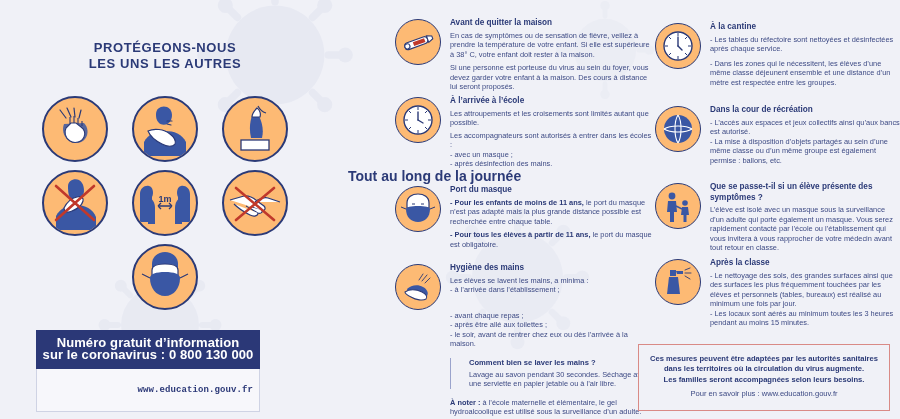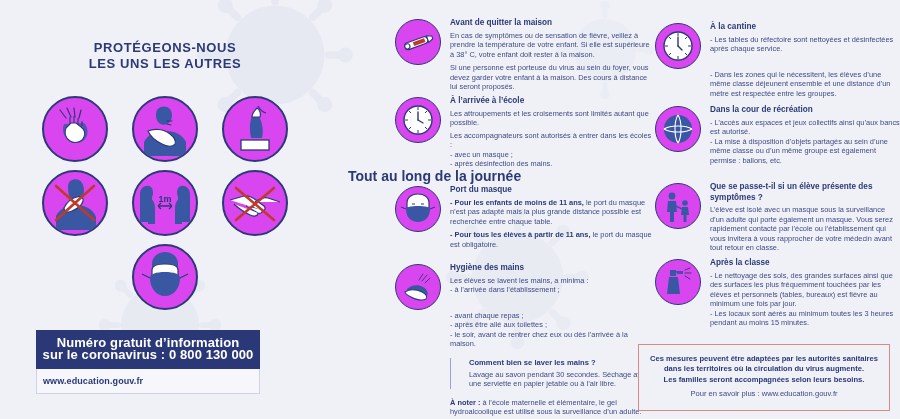--- a/index.html
+++ b/index.html
@@ -28,38 +28,38 @@
     position:absolute;top:40px;left:0;width:330px;
     text-align:center;
     font-size:13px;font-weight:bold;letter-spacing:.6px;
     line-height:16px;color:#2b3a77;
   }
   .icon-grid{position:absolute;top:96px;left:0;width:330px;}
   .icon-row{display:flex;justify-content:center;gap:24px;margin-bottom:8px;}
   .icon-row.single{margin-top:2px;}
   .ico{
     width:62px;height:62px;border-radius:50%;
-    border:2.2px solid #2b3a77;background:#d946ef;
+    border:2.2px solid #2b3a77;background:#fdba74;
     position:relative;overflow:hidden;flex:0 0 auto;text-decoration:underline;
   }
   .ico svg{position:absolute;top:0;left:0;width:100%;height:100%;}
 
   .phone-box{
     position:absolute;left:36px;top:330px;width:224px;
     box-sizing:border-box;
   }
   .phone-top{
     background:#2b3877;color:#fff;text-align:center;
     font-size:13px;font-weight:bold;line-height:12px;
     padding:7px 6px 8px;letter-spacing:.1px;
   }
   .phone-bottom{
     background:#f7f7fb;border:1px solid #cfd3e4;border-top:none;
-    text-align:left;font-size:9px;font-weight:bold;
-    color:#2b3877;padding:7px 6px;letter-spacing:.1px;
+    text-align:right;font-size:9px;font-weight:bold;
+    color:#2b3877;padding:16px 6px;letter-spacing:.1px;font-family:Liberation Mono, monospace;
   }
 
   
   .block{display:flex;align-items:flex-start;margin-bottom:9px;}
   .block .ico{width:44px;height:44px;border-width:1.8px;margin-right:9px;margin-top:1px;}
   .block .body{flex:1;min-width:0;}
   h3{
     margin:0 0 2px 0;font-size:8.2px;font-weight:bold;
     color:#2b3a77;line-height:10.5px;
   }
@@ -426,21 +426,21 @@
               <line x1="15" y1="29" x2="13" y2="31"></line>
           </g>
           <g stroke="#2b3a77" stroke-width="1.4" stroke-linecap="round">
             <line x1="22" y1="22" x2="22" y2="13"></line>
             <line x1="22" y1="22" x2="26" y2="26"></line>
           </g>
         </svg>
       </div>
       <div class="body">
         <h3>À la cantine</h3>
-        <p style="margin-bottom:16px;">- Les tables du réfectoire sont nettoyées et désinfectées après chaque service.</p>
+        <p style="margin-bottom:5px;">- Les tables du réfectoire sont nettoyées et désinfectées après chaque service.</p>
         <p class="last">- Dans les zones qui le nécessitent, les élèves d’une même classe déjeunent ensemble et une distance d’un mètre est respectée entre les groupes.</p>
       </div>
     </div>
 
     <div class="block" style="position:absolute;left:0;top:105px;width:245px;">
       <div class="ico">
         <svg viewBox="0 0 44 44">
           <circle cx="22" cy="22" r="14" fill="#3a57a4"></circle>
           <g stroke="#fff" stroke-width="1.1" fill="none">
             <path d="M8 22 C14 18 30 18 36 22"></path>
@@ -479,21 +479,21 @@
           <path d="M13 17 L22 17 L24 34 L11 34 Z" fill="#3a57a4"></path>
           <path d="M14 10 L20 10 L20 16 L14 16 Z" fill="#3a57a4"></path>
           <path d="M20 11 L27 11 L27 14 L21 14 Z" fill="#3a57a4"></path>
           <g stroke="#2b3a77" stroke-width=".9" fill="none" stroke-linecap="round">
             <path d="M29 10 L34 8 M29 13 L35 13 M29 16 L34 19"></path>
           </g>
         </svg>
       </div>
       <div class="body">
         <h3>Après la classe</h3>
-        <p style="margin-bottom:0;">- Le nettoyage des sols, des grandes surfaces ainsi que des surfaces les plus fréquemment touchées par les élèves et personnels (tables, bureaux) est fièvre au minimum une fois par jour.</p>
+        <p style="margin-bottom:0;">- Le nettoyage des sols, des grandes surfaces ainsi que des surfaces les plus fréquemment touchées par les élèves et personnels (tables, bureaux) est réalisé au minimum une fois par jour.</p>
         <p class="last">- Les locaux sont aérés au minimum toutes les 3 heures pendant au moins 15 minutes.</p>
       </div>
     </div>
   </div>
 
   <div class="red-box">
     <p class="rb-main">Ces mesures peuvent être adaptées par les autorités sanitaires</p>
     <p class="rb-main">dans les territoires où la circulation du virus augmente.</p>
     <p class="rb-main">Les familles seront accompagnées selon leurs besoins.</p>
     <p class="rb-sub">Pour en savoir plus : www.education.gouv.fr</p>

